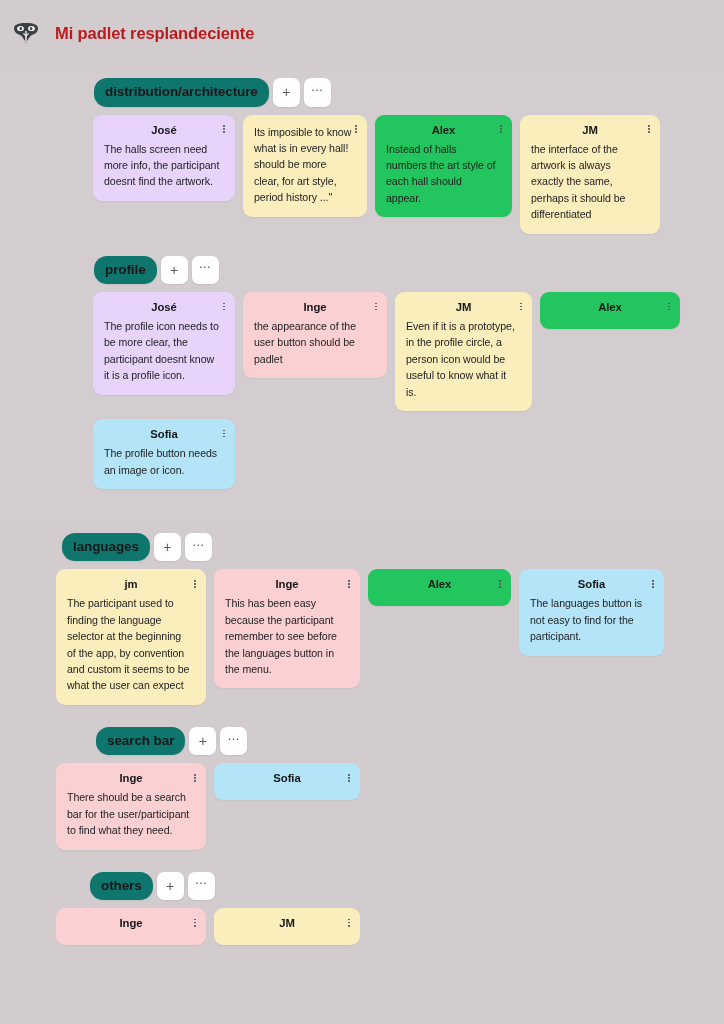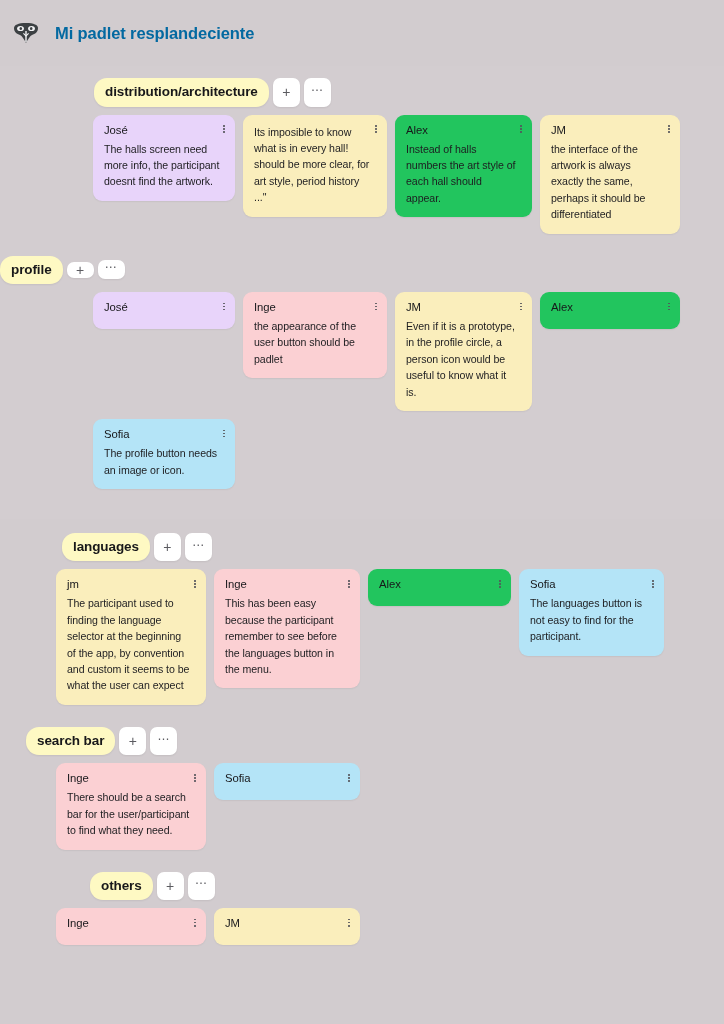--- a/index.html
+++ b/index.html
@@ -21,21 +21,21 @@
     padding-left: 11px;
     gap: 14px;
   }
   .logo {
     width: 30px; height: 26px;
     display: flex; align-items: center; justify-content: center;
   }
   .board-title {
     font-size: 16.5px;
     font-weight: bold;
-    color: #0369a1;
+    color: #b91c1c;
     letter-spacing: -0.1px;
   }
 
   
   .canvas {
     position: relative;
     background: #d3cdd0;
     padding-bottom: 8px;
   }
   .canvas.lower { background: #d2cccf; }
@@ -43,21 +43,21 @@
   
   .section { position: relative; }
 
   .section-head {
     display: flex;
     align-items: stretch;
     gap: 4px;
     margin-bottom: 8px;
   }
   .section-pill {
-    background: #fef9c3;
+    background: #0f766e;
     border-radius: 13px;
     padding: 6px 11px 7px;
     font-size: 13.5px;
     font-weight: bold;
     color: #18181a;
     letter-spacing: -0.1px;
     line-height: 1.15;
     box-shadow: 0 1px 2px rgba(0,0,0,0.07);
     display: flex; align-items: center;
   }
@@ -78,24 +78,25 @@
   .cards { display: flex; align-items: flex-start; gap: 8px; }
 
   .card {
     border-radius: 9px;
     padding: 9px 11px 11px;
     position: relative;
     box-shadow: 0 1px 1.5px rgba(0,0,0,0.06);
   }
   .card-author {
     font-size: 11.3px;
-    font-weight: normal;
+    font-weight: bold;
     color: #17171a;
     margin-bottom: 5px;
     letter-spacing: -0.05px;
+    text-align: center;
   }
   .card-body {
     font-size: 10.6px;
     line-height: 1.55;
     color: #1d1d20;
     letter-spacing: -0.05px;
     padding-right: 4px;
   }
   .card-menu {
     position: absolute;
@@ -149,21 +150,21 @@
         <div class="cards" style="margin-left: 93px;">
           <div class="card c-purple" style="width: 142px;">
             <div class="card-author">José</div>
             <div class="card-body">The halls screen need more info, the participant doesnt find the artwork.</div>
             <div class="card-menu">
               <i></i>
               <i></i>
               <i></i>
             </div>
           </div>
-          <div class="card c-yellow" style="width: 144px;">
+          <div class="card c-yellow" style="width: 124px;">
             <div class="card-body">Its imposible to know what is in every hall! should be more clear, for art style, period history ..."</div>
             <div class="card-menu">
               <i></i>
               <i></i>
               <i></i>
             </div>
           </div>
           <div class="card c-green" style="width: 137px;">
             <div class="card-author">Alex</div>
             <div class="card-body">Instead of halls numbers the art style of each hall should appear.</div>
@@ -178,28 +179,29 @@
             <div class="card-body">the interface of the artwork is always exactly the same, perhaps it should be differentiated</div>
             <div class="card-menu">
               <i></i>
               <i></i>
               <i></i>
             </div>
           </div>
         </div>
       </div>
       <div class="section" style="margin-bottom: 12px;">
-        <div class="section-head" style=" align-items: center;">
+        <div class="section-head" style="margin-left: 94px;">
           <div class="section-pill">profile</div>
           <button class="section-btn">+</button>
           <button class="section-btn dots">⋯</button>
         </div>
         <div class="cards" style="margin-left: 93px;">
           <div class="card c-purple" style="width: 142px;">
             <div class="card-author">José</div>
+            <div class="card-body">The profile icon needs to be more clear, the participant doesnt know it is a profile icon.</div>
             <div class="card-menu">
               <i></i>
               <i></i>
               <i></i>
             </div>
           </div>
           <div class="card c-pink" style="width: 144px;">
             <div class="card-author">Inge</div>
             <div class="card-body">the appearance of the user button should be padlet</div>
             <div class="card-menu">
@@ -278,21 +280,21 @@
             <div class="card-body">The languages button is not easy to find for the participant.</div>
             <div class="card-menu">
               <i></i>
               <i></i>
               <i></i>
             </div>
           </div>
         </div>
       </div>
       <div class="section" style="margin-bottom: 22px;">
-        <div class="section-head" style="margin-left: 26px;">
+        <div class="section-head" style="margin-left: 96px;">
           <div class="section-pill">search bar</div>
           <button class="section-btn">+</button>
           <button class="section-btn dots">⋯</button>
         </div>
         <div class="cards" style="margin-left: 56px;">
           <div class="card c-pink" style="width: 150px;">
             <div class="card-author">Inge</div>
             <div class="card-body">There should be a search bar for the user/participant to find what they need.</div>
             <div class="card-menu">
               <i></i>

